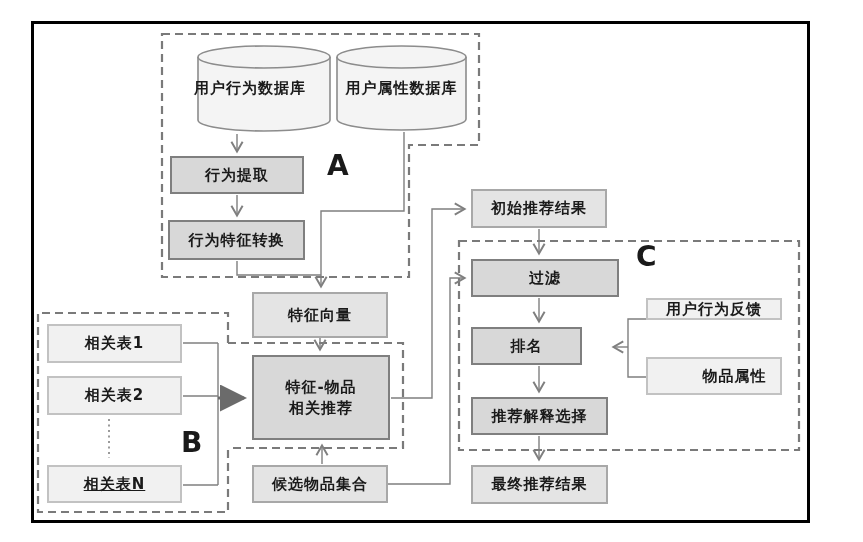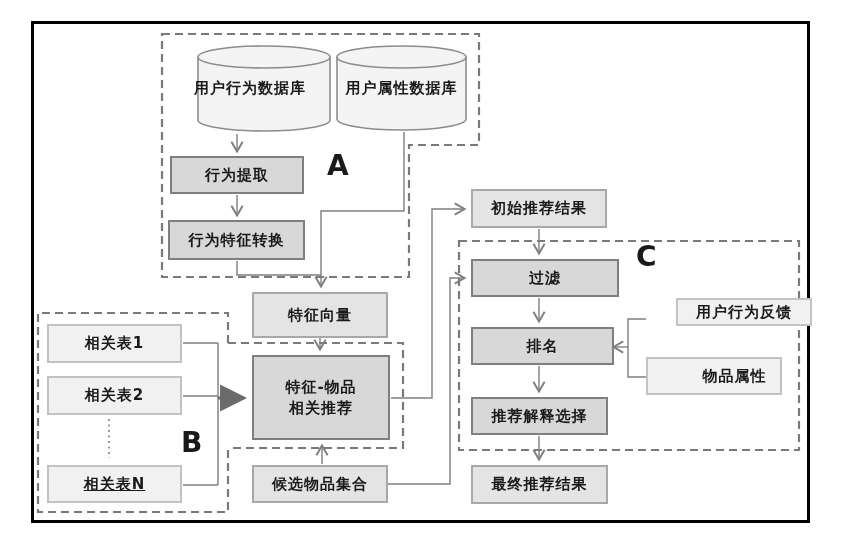--- a/index.html
+++ b/index.html
@@ -33,22 +33,22 @@
   .n-bx{left:170px;top:156px;width:134px;height:38px;}
   .n-bt{left:168px;top:220px;width:137px;height:40px;font-family:Liberation Serif, serif;}
   .n-fv{left:252px;top:292px;width:136px;height:46px;}
   .n-t1{left:47px;top:324px;width:135px;height:39px;}
   .n-t2{left:47px;top:376px;width:135px;height:39px;}
   .n-tn{left:47px;top:465px;width:135px;height:38px;text-decoration:underline;}
   .n-fi{left:252px;top:355px;width:138px;height:85px;}
   .n-cs{left:252px;top:465px;width:136px;height:38px;}
   .n-ir{left:471px;top:189px;width:136px;height:39px;}
   .n-fl{left:471px;top:259px;width:148px;height:38px;}
-  .n-rk{left:471px;top:327px;width:143px;height:38px;}
-  .n-fb{left:646px;top:298px;width:136px;height:28px;margin-left:30px;}
+  .n-rk{left:471px;top:327px;width:111px;height:38px;}
+  .n-fb{left:646px;top:298px;width:136px;height:22px;}
   .n-ia{left:646px;top:357px;width:136px;height:38px;padding-left:41px;}
   .n-es{left:471px;top:397px;width:137px;height:38px;}
   .n-fr{left:471px;top:465px;width:137px;height:39px;}
   .lab-a{left:327px;top:149px;}
   .lab-b{left:181px;top:426px;}
   .lab-c{left:636px;top:240px;}
 </style>
 </head>
 <body>
 

